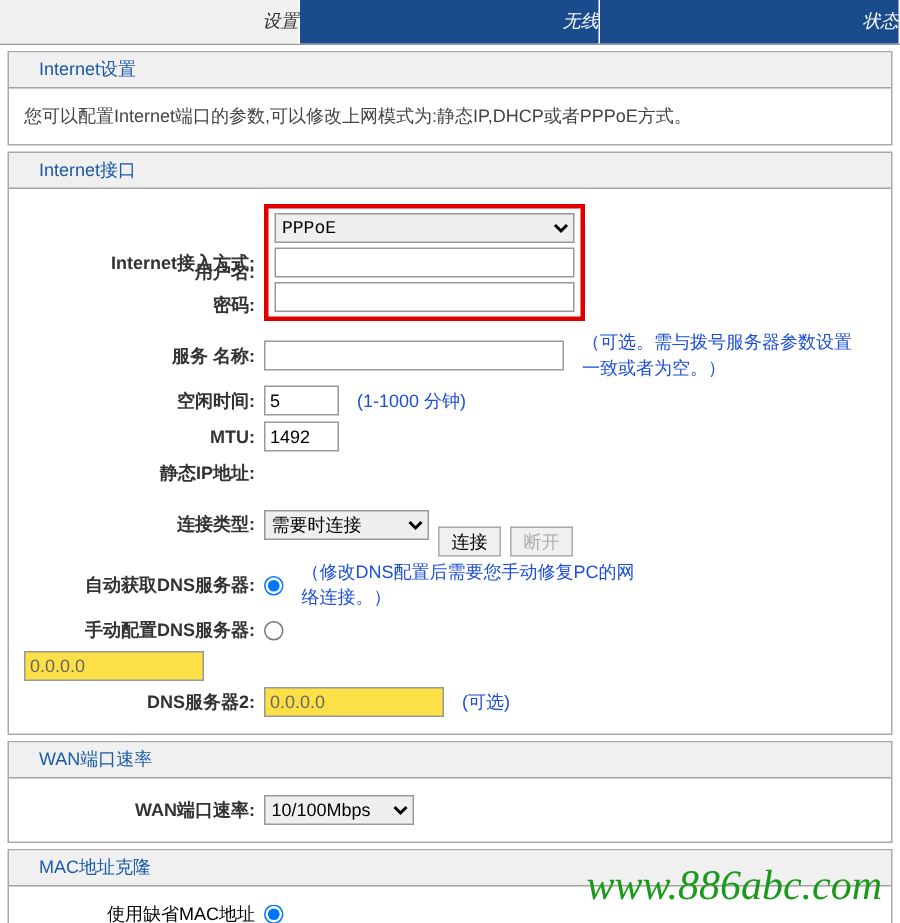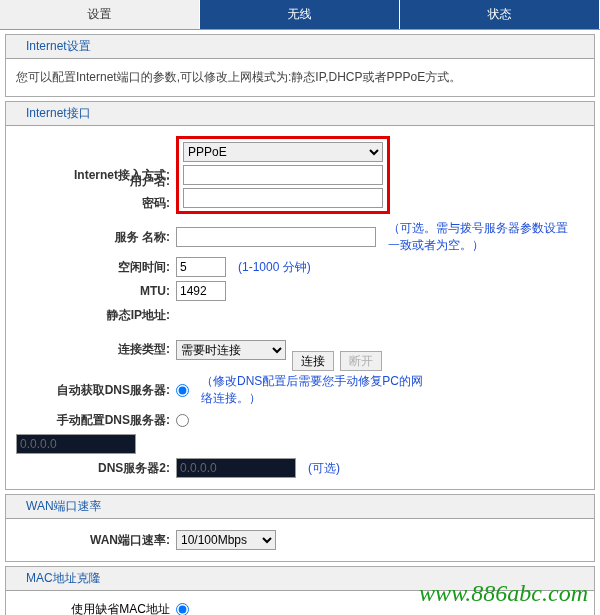--- a/index.html
+++ b/index.html
@@ -1,43 +1,43 @@
 <!DOCTYPE html>
 <html><head>
 <meta charset="utf-8">
 <style>
   * { box-sizing: border-box; margin: 0; padding: 0; }
   body { font-family: "Microsoft YaHei", Arial, sans-serif; font-size: 12px; background: #fff; width: 600px; }
   
   .tabs { display: flex; border-bottom: 1px solid #999; }
-  .tab { flex: 1; text-align: center; padding: 6px 0; background: #1a4b8c; color: #fff; border-right: 1px solid #fff; cursor: pointer; }
+  .tab { flex: 1; text-align: right; padding: 6px 0; background: #1a4b8c; color: #fff; border-right: 1px solid #fff; cursor: pointer; font-style: italic; }
   .tab.active { background: #f0f0f0; color: #333; cursor: default; }
   
   .content { padding: 0 5px; }
   .section { border: 1px solid #aaa; margin-top: 4px; }
   .section-title { background: #f0f0f0; color: #1a5aa8; font-weight: normal; padding: 3px 20px; border-bottom: 1px solid #a3a3a3; }
   .section-body { padding: 8px 10px; }
   .desc { color: #444; padding: 2px 0; }
   
   .form-row { display: flex; align-items: center; margin: 2px 0; min-height: 22px; }
   .form-row label { width: 160px; text-align: right; padding-right: 6px; font-weight: bold; color: #333; }
   .form-row .field { flex: 1; display: flex; align-items: center; gap: 6px; }
   .form-row input[type="text"], .form-row input[type="password"] { height: 20px; border: 1px solid #999; padding: 0 3px; font-size: 12px; }
   .form-row select { height: 20px; border: 1px solid #999; font-size: 12px; }
   .hint { color: #1d4ed8; margin-left: 6px; }
-  .readonly { background: #0f172a; color: #666; }
+  .readonly { background: #fde047; color: #666; }
   .btn-small { height: 20px; padding: 0 8px; font-size: 12px; border: 1px solid #aaa; background: #f0f0f0; cursor: pointer; margin-top: 23px; }
   
   .highlight-red { border: 3px solid #e00000; padding: 2px; }
   .highlight-wrap { display: inline-block; }
   
   .radio-row { display: flex; align-items: center; margin: 2px 0; }
   .radio-row label { width: 160px; text-align: right; padding-right: 6px; font-weight: normal; }
   
-  .watermark { position: absolute; right: 12px; bottom: 8px; font-family: cursive; color: #1a9a1a; font-style: italic; font-size: 24px; }
+  .watermark { position: absolute; right: 12px; bottom: 8px; font-family: cursive; color: #1a9a1a; font-style: italic; font-size: 28px; }
 </style>
 </head>
 <body>
 
 <div class="tabs">
   <div class="tab active">设置</div>
   <div class="tab">无线</div>
   <div class="tab">状态</div>
 </div>
 
@@ -52,21 +52,21 @@
 
   <div class="section">
     <div class="section-title">Internet接口</div>
     <div class="section-body">
 
       <div class="form-row">
         <label>Internet接入方式:</label>
         <div class="field">
           <div class="highlight-wrap highlight-red" style="padding:3px 4px;">
             <div style="margin-bottom:3px;">
-              <select style="width:200px;">
+              <select style="width:200px;font-family:Liberation Mono, monospace;">
                 <option>PPPoE</option>
               </select>
             </div>
             <div style="margin-bottom:3px;">
               <input type="text" style="width: 200px;" value="">
             </div>
             <div>
               <input type="password" style="width: 200px;" value="">
             </div>
           </div>

